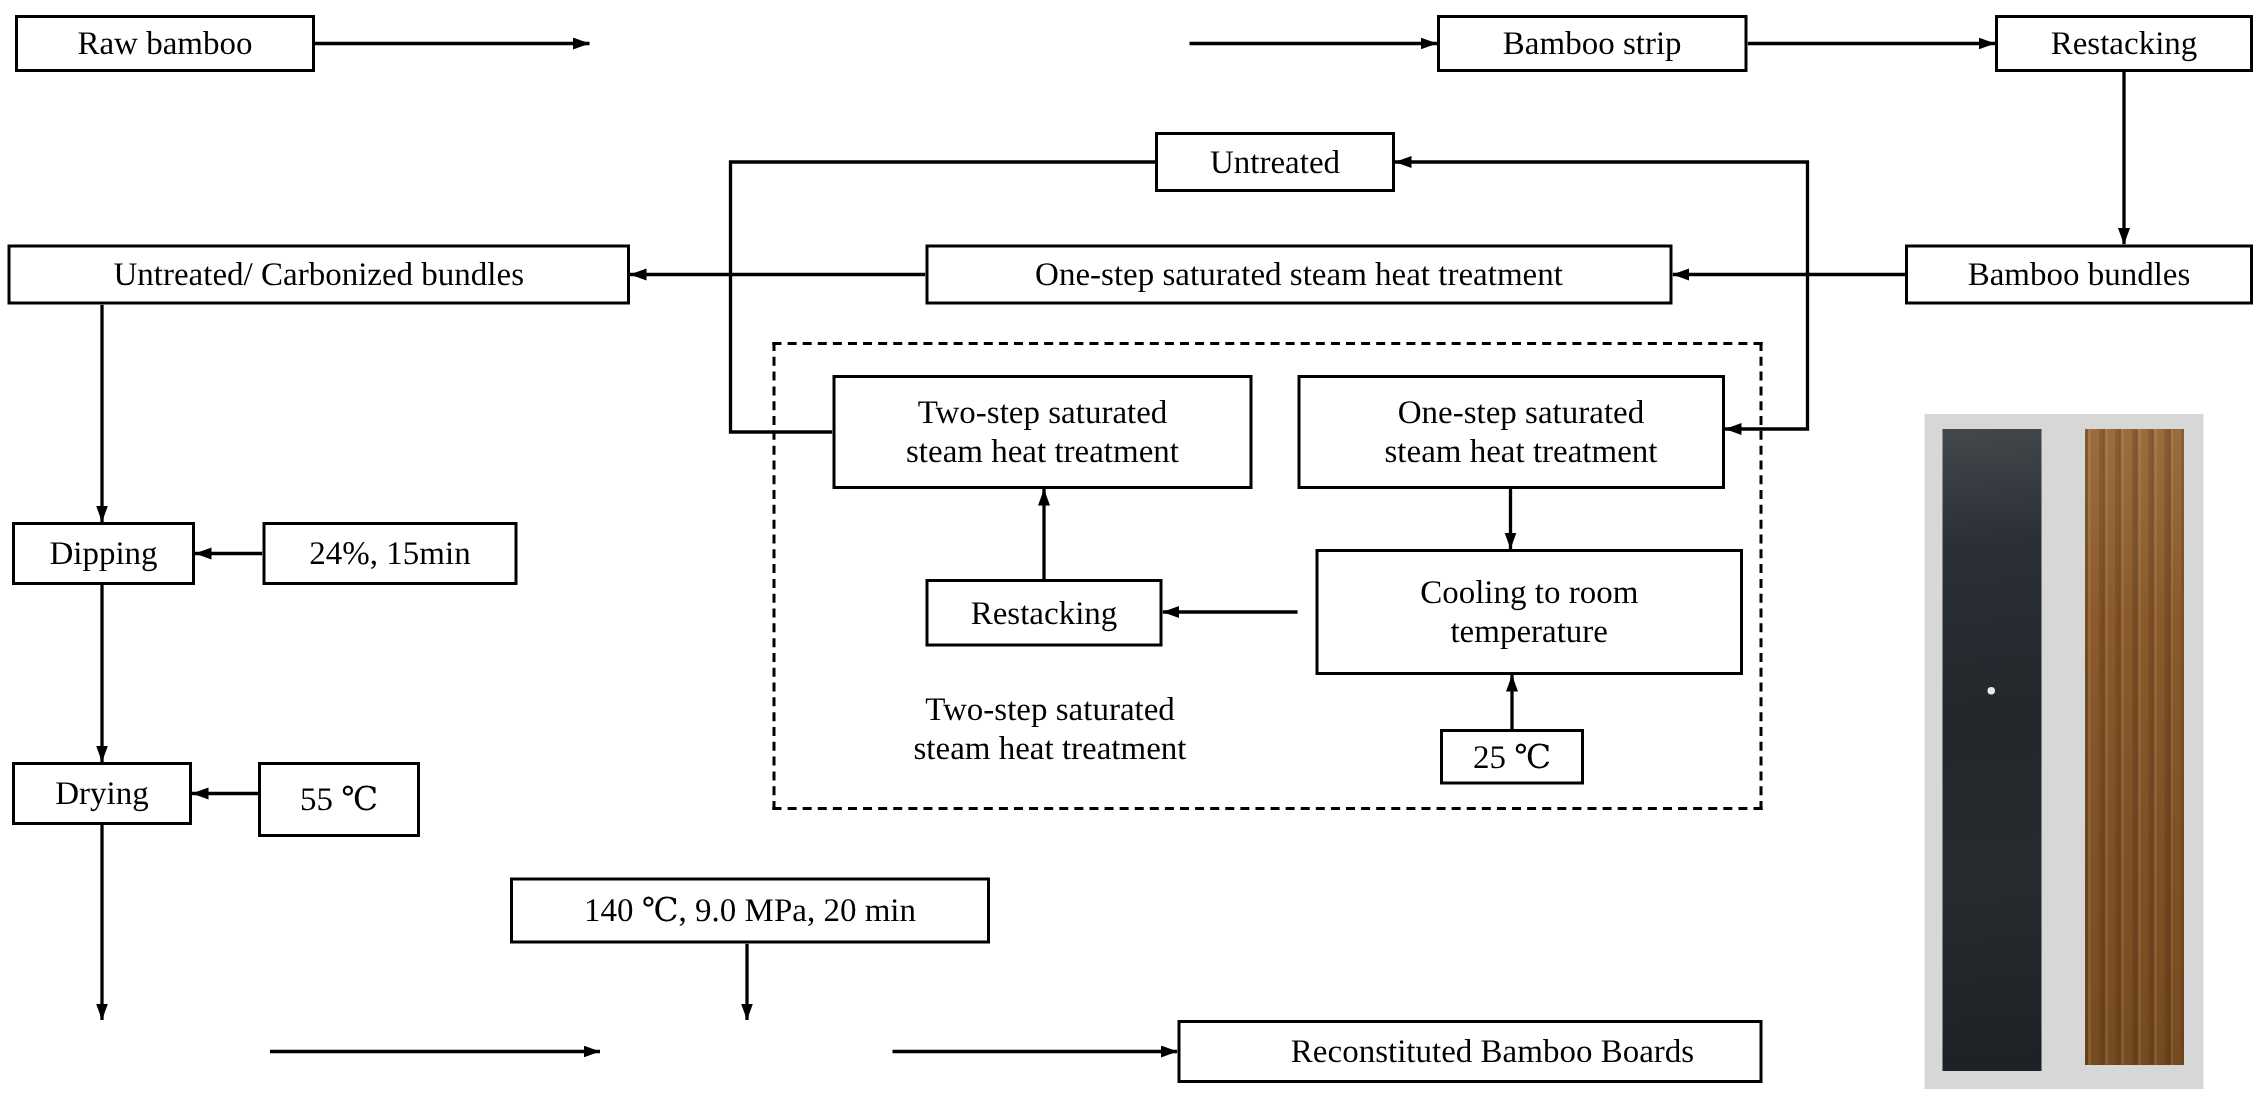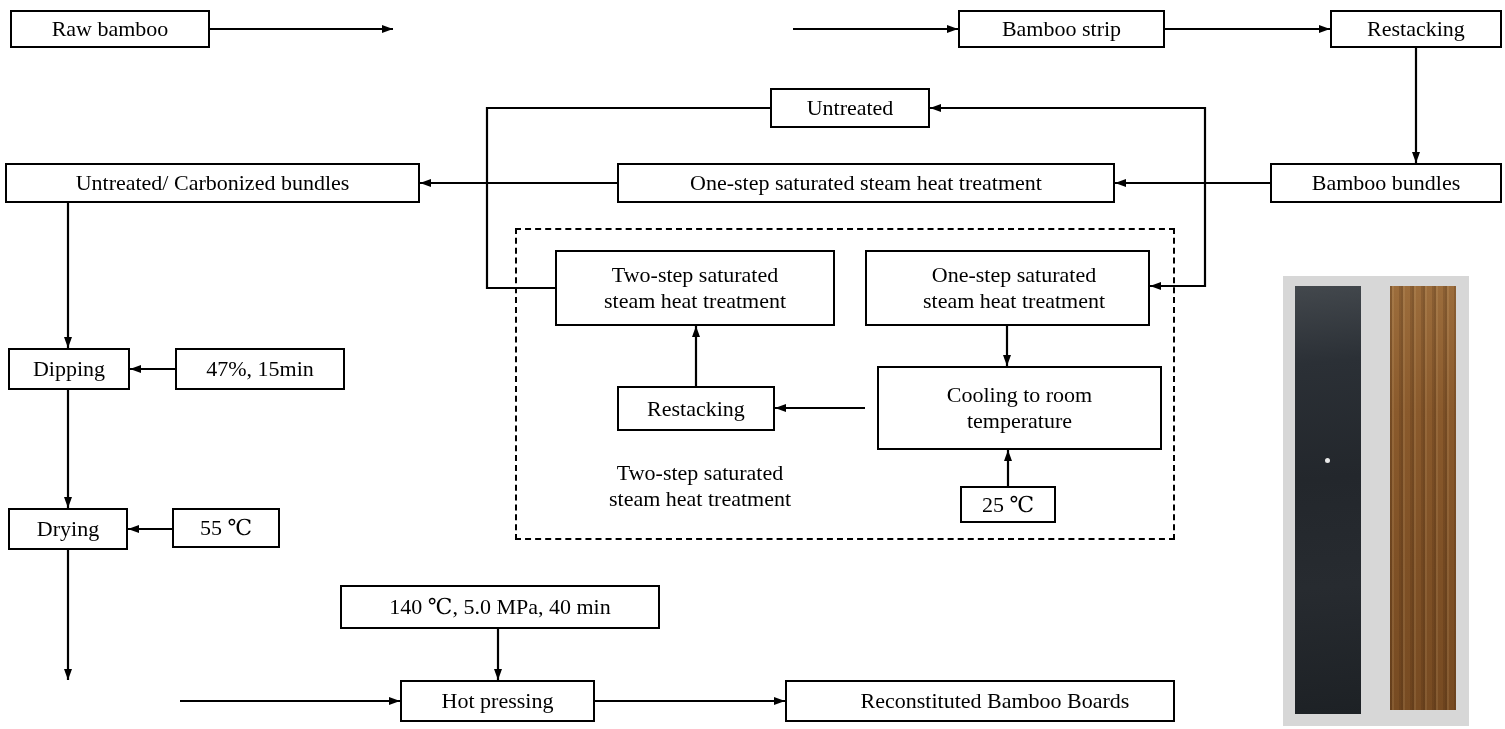--- a/index.html
+++ b/index.html
@@ -91,26 +91,25 @@
   <div class="node" style="left:865px; top:250px; width:285px; height:76px;padding-left:19px;">One-step saturated
 steam heat treatment</div>
   <div class="node" style="left:617px; top:386px; width:158px; height:45px;">Restacking</div>
   <div class="node" style="left:865px; top:366px; width:285px; height:84px;margin-left:12px;">Cooling to room
 temperature</div>
   <div class="node" style="left:960px; top:486px; width:96px; height:37px;">25 ℃</div>
   <div class="node plain" style="left:555px; top:450px; width:290px; height:72px;">Two-step saturated
 steam heat treatment</div>
 
   <div class="node" style="left:8px; top:348px; width:122px; height:42px;">Dipping</div>
-  <div class="node" style="left:175px; top:348px; width:170px; height:42px;">47%, 15min</div>
+  <div class="node" style="left:175px; top:348px; width:170px; height:42px;">24%, 15min</div>
   <div class="node" style="left:8px; top:508px; width:120px; height:42px;">Drying</div>
-  <div class="node" style="left:172px; top:508px; width:108px; height:40px;">55 ℃</div>
+  <div class="node" style="left:172px; top:508px; width:108px; height:50px;">55 ℃</div>
 
-  <div class="node" style="left:340px; top:585px; width:320px; height:44px;">140 ℃, 5.0 MPa, 40 min</div>
-  <div class="node" style="left:400px; top:680px; width:195px; height:42px;">Hot pressing</div>
+  <div class="node" style="left:340px; top:585px; width:320px; height:44px;">140 ℃, 9.0 MPa, 20 min</div>
   <div class="node" style="left:785px; top:680px; width:390px; height:42px;padding-left:36px;">Reconstituted Bamboo Boards</div>
 
   <div class="photo">
     <div class="board board-dark">
       <div class="speck"></div>
     </div>
     <div class="board board-brown"></div>
   </div>
 
 </div>

